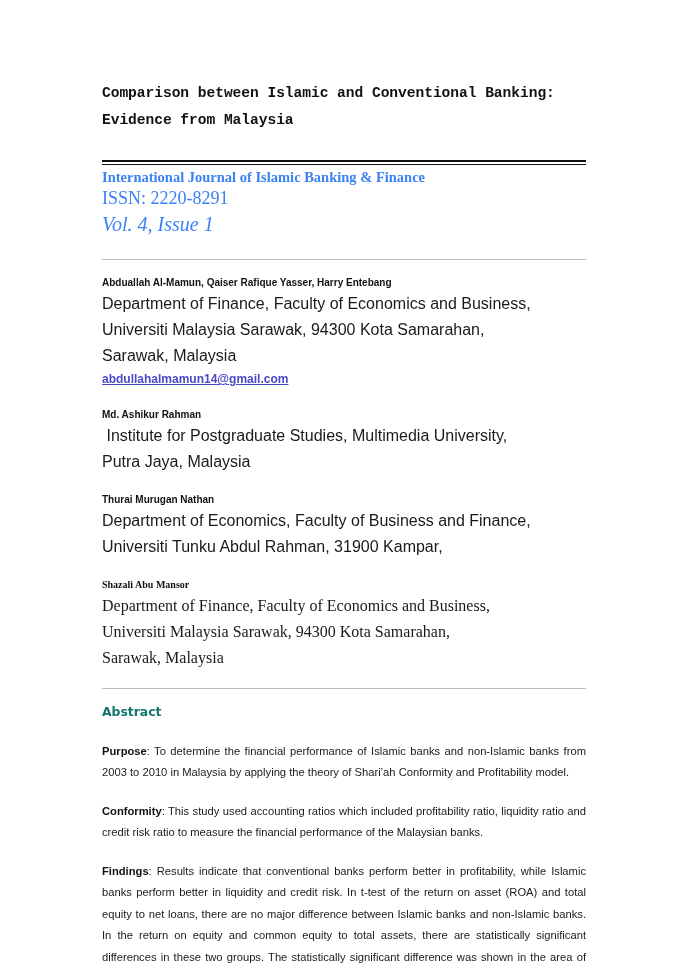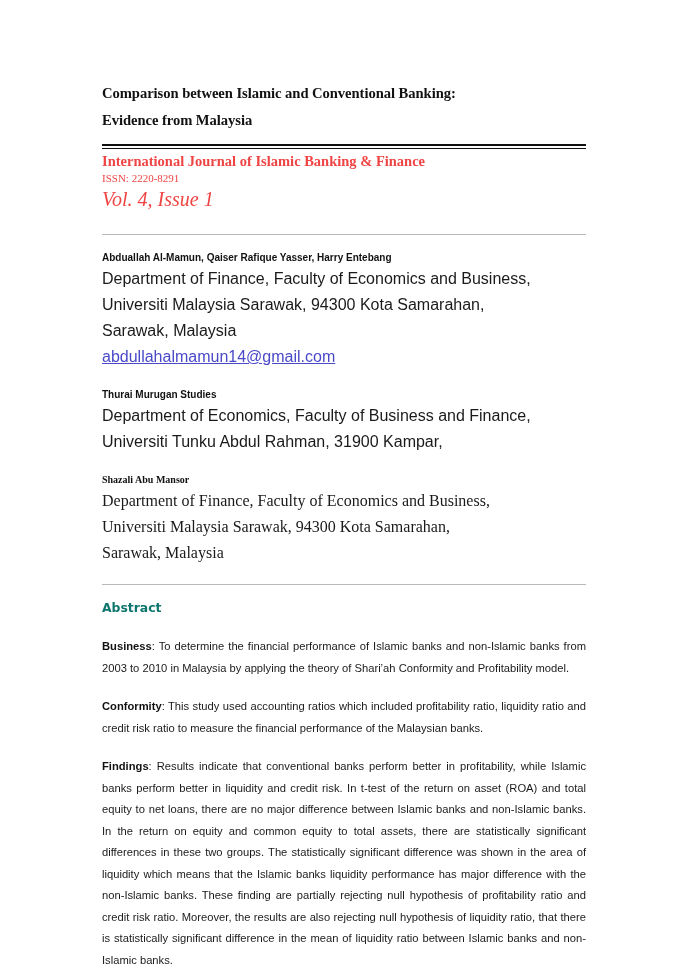--- a/index.html
+++ b/index.html
@@ -23,56 +23,56 @@
   }
   .content {
     position: absolute;
     left: 102px;
     top: 80px;
     width: 484px;
   }
 
   
   .doc-title {
-    font-family: Liberation Serif, serif;
+    font-family: Liberation Mono, monospace;
     font-size: 14.6px;
     font-weight: bold;
     line-height: 1.85;
     letter-spacing: -0.05px;
     color: #111111;
-    margin: 0 0 10px 0;
+    margin: 0 0 26px 0;
   }
   .doc-title .tline { display: block; }
 
   
   .double-rule {
     width: 484px;
     margin: 0 0 3px 0;
     border: 0;
     padding: 0;
     height: 5px;
     box-sizing: border-box;
     border-top: 2px solid #111111;
     border-bottom: 1px solid #111111;
     background: transparent;
   }
 
   
   .journal-block {
     font-family: "Liberation Serif", serif;
-    color: #ef4444;
+    color: #3b82f6;
     margin-bottom: 22px;
   }
   .journal-name {
     font-size: 14.5px;
     font-weight: bold;
     line-height: 1.32;
   }
   .journal-issn {
-    font-size: 11px;
+    font-size: 18px;
     line-height: 1.32;
   }
   .journal-vol {
     font-size: 20px;
     font-style: italic;
     line-height: 1.32;
   }
 
   
   .thin-rule {
@@ -98,25 +98,26 @@
     line-height: 1.62;
     color: #111111;
   }
   .author-line {
     font-size: 16px;
     line-height: 1.62;
     color: #1a1a1a;
     white-space: pre-wrap;
   }
   .author-email {
-    font-size: 16px;
+    font-size: 12px;
     line-height: 1.62;
     color: #4a49c8;
     text-decoration: underline;
     display: inline-block;
+    font-weight: bold;
   }
 
   .rule-spacer-top { margin-top: 18px; }
 
   
   .abstract-heading {
     font-family: "DejaVu Sans", sans-serif;
     font-size: 12.4px;
     font-weight: bold;
     color: #0f766e;
@@ -160,42 +161,47 @@
     <div class="authors">
 
       <div class="author-group">
         <div class="author-names">Abduallah Al-Mamun,  Qaiser Rafique Yasser, Harry Entebang</div>
         <div class="author-line">Department of Finance, Faculty of Economics and Business,</div>
         <div class="author-line">Universiti Malaysia Sarawak, 94300 Kota Samarahan,</div>
         <div class="author-line">Sarawak, Malaysia</div>
         <a class="author-email" href="#">abdullahalmamun14@gmail.com</a>
       </div>
 
-
-      <div class="author-group">
-        <div class="author-names">Thurai Murugan Studies</div>
+      <div class="author-group">
+        <div class="author-names">Md. Ashikur Rahman</div>
+        <div class="author-line"> Institute for Postgraduate Studies, Multimedia University,</div>
+        <div class="author-line">Putra Jaya, Malaysia</div>
+      </div>
+
+      <div class="author-group">
+        <div class="author-names">Thurai Murugan Nathan</div>
         <div class="author-line">Department of Economics, Faculty of Business and Finance,</div>
         <div class="author-line">Universiti Tunku Abdul Rahman, 31900 Kampar,</div>
       </div>
 
       <div class="author-group">
         <div class="author-names">Shazali Abu Mansor</div>
         <div class="author-line">Department of Finance, Faculty of Economics and Business,</div>
         <div class="author-line">Universiti Malaysia Sarawak, 94300 Kota Samarahan,</div>
         <div class="author-line">Sarawak, Malaysia</div>
       </div>
 
     </div>
 
     <div class="rule-spacer-top">
       <div class="thin-rule"></div>
     </div>
 
     <div class="abstract-heading">Abstract</div>
 
-    <p class="abs-para first"><span class="abs-label">Business</span><span>: To determine the financial performance of Islamic banks and non-Islamic banks from 2003 to 2010 in Malaysia by applying the theory of Shari’ah Conformity and Profitability model.</span></p>
+    <p class="abs-para first"><span class="abs-label">Purpose</span><span>: To determine the financial performance of Islamic banks and non-Islamic banks from 2003 to 2010 in Malaysia by applying the theory of Shari’ah Conformity and Profitability model.</span></p>
 
     <p class="abs-para"><span class="abs-label">Conformity</span><span>: This study used accounting ratios which included profitability ratio, liquidity ratio and credit risk ratio to measure the financial performance of the Malaysian banks.</span></p>
 
     <p class="abs-para"><span class="abs-label">Findings</span><span>: Results indicate that conventional banks perform better in profitability, while Islamic banks perform better in liquidity and credit risk. In t-test of the return on asset (ROA) and total equity to net loans, there are no major difference between Islamic banks and non-Islamic banks. In the return on equity and common equity to total assets, there are statistically significant differences in these two groups. The statistically significant difference was shown in the area of liquidity which means that the Islamic banks liquidity performance has major difference with the non-Islamic banks. These finding are partially rejecting null hypothesis of profitability ratio and credit risk ratio. Moreover, the results are also rejecting null hypothesis of liquidity ratio, that there is statistically significant difference in the mean of liquidity ratio between Islamic banks and non-Islamic banks.</span></p>
 
   </div>
 </div>
 
 </body></html>

